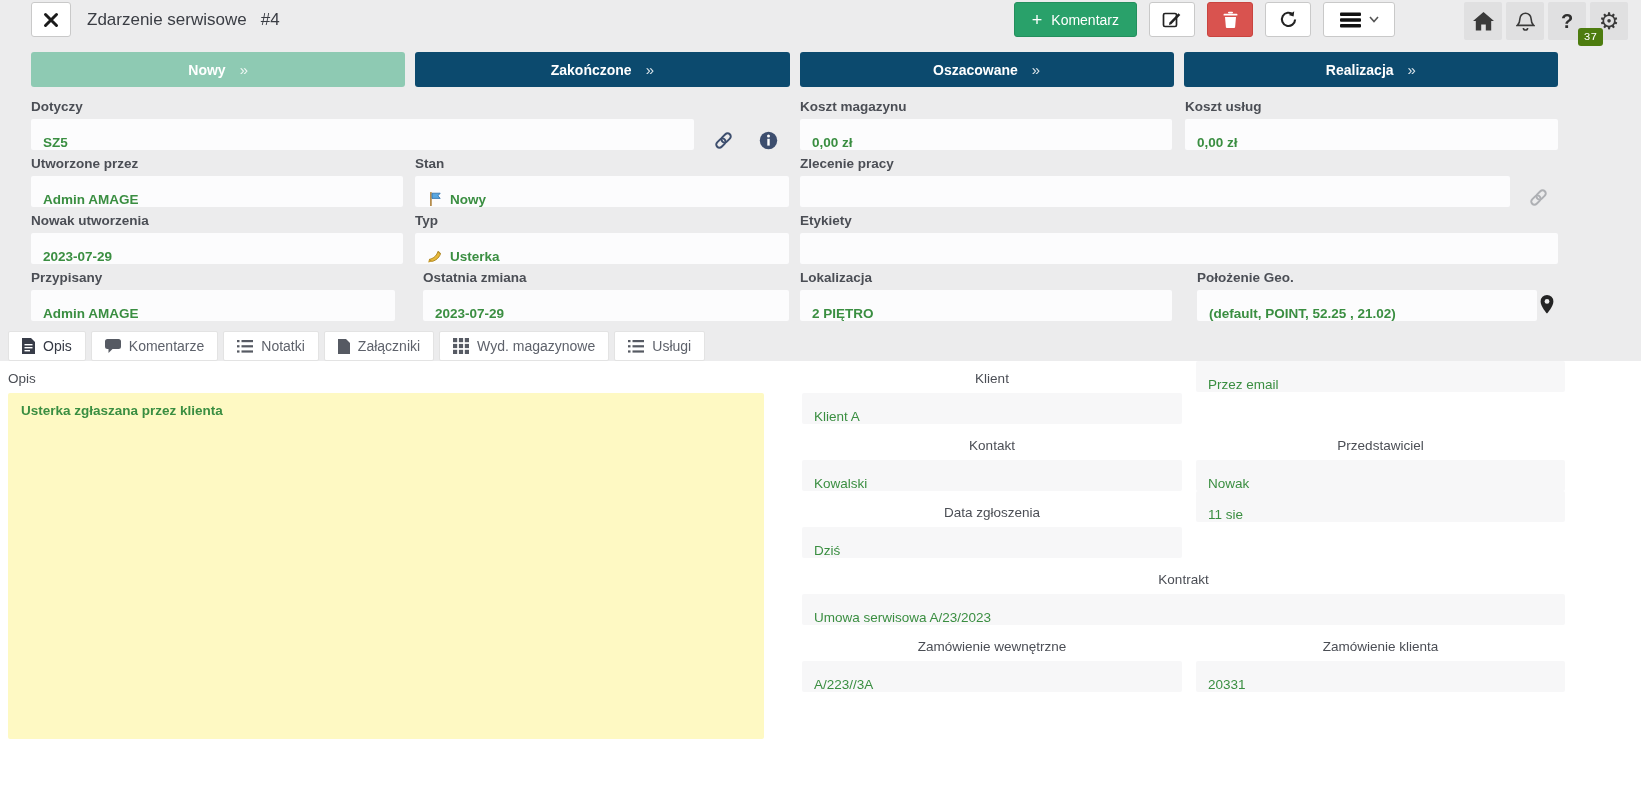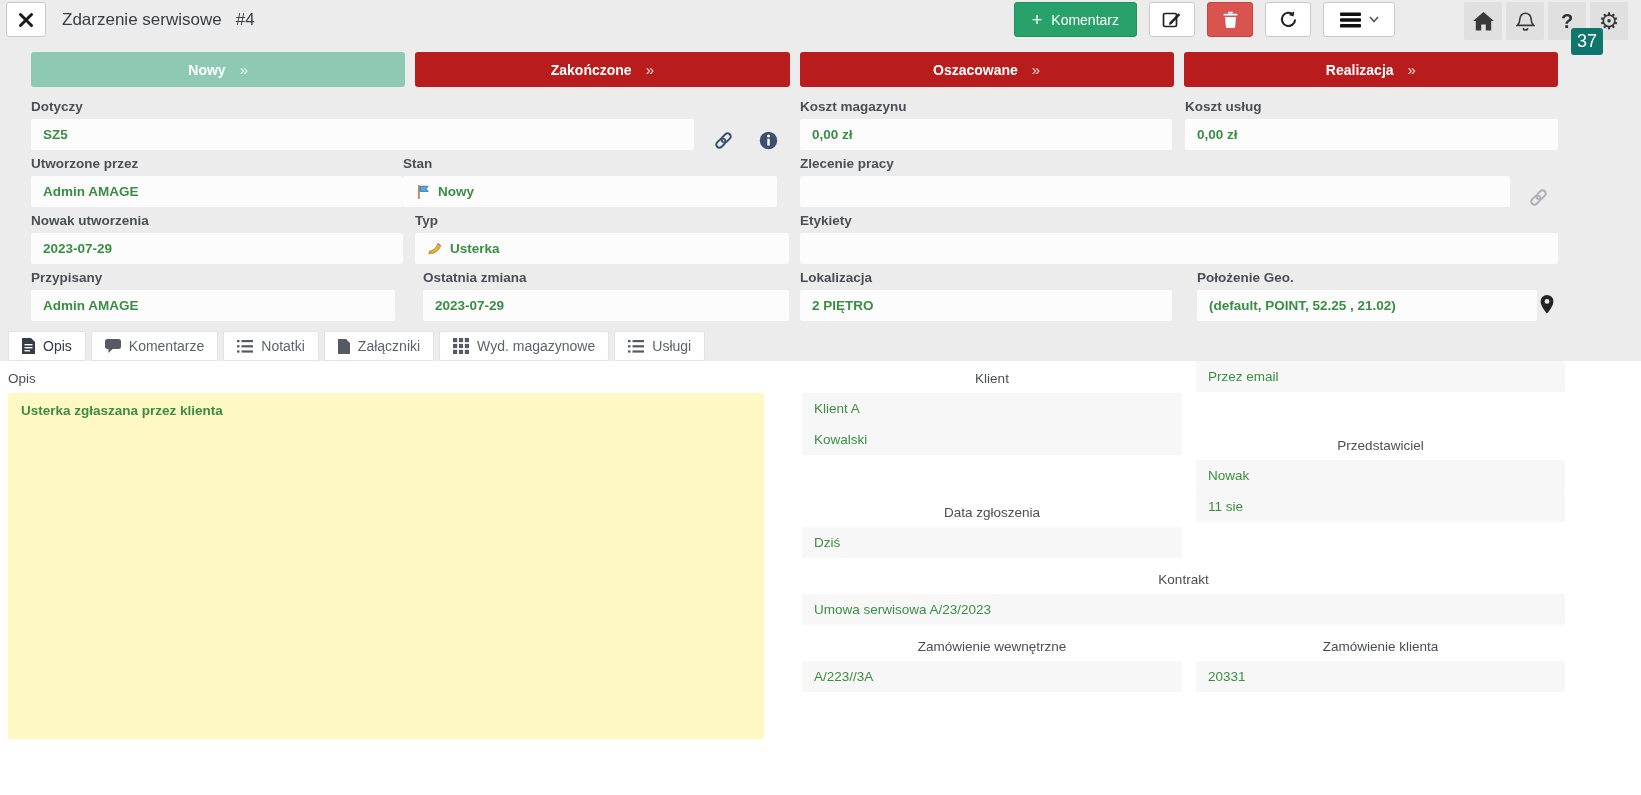--- a/index.html
+++ b/index.html
@@ -2,54 +2,54 @@
 <html><head>
 <meta charset="utf-8">
 <style>
   * { box-sizing: border-box; margin: 0; padding: 0; }
   html,body { width:1641px; height:795px; overflow:hidden; }
   body { font-family:"Liberation Sans","DejaVu Sans",sans-serif; background:#ffffff; color:#4b4e55; position:relative; }
 
   .top-section { background:#ececed; width:1641px; }
 
   
-  .topbar { position:relative; height:44px; }
+  .topbar { position:relative; height:44px;margin-left:25px; }
   .btn { border:1px solid #c9c9c9; background:#fff; border-radius:3px; cursor:pointer;
          display:flex; align-items:center; justify-content:center; font-family:inherit; }
   .close-btn { position:absolute; left:6px; top:2px; width:40px; height:35px; }
   .page-title { position:absolute; left:62px; top:10px; font-size:17px; color:#3a3d44; }
   .page-title .recno { margin-left:14px; }
   .actions { position:absolute; top:2px; right:246px; display:flex; gap:12px; height:35px; }
   .btn-green { background:#29a16a; border-color:#238f5d; color:#fff; font-size:14px; padding:0 17px; gap:9px; }
   .btn-green .plus { font-size:18px; line-height:1; }
   .btn-red { background:#d9534f; border-color:#c9443f; }
   .sq { width:46px; }
   .menu-btn { width:72px; gap:8px; }
   .navicons { position:absolute; top:2px; right:13px; display:flex; gap:4px; }
   .navbtn { width:38px; height:38px; background:#e0e0e1; border:none; border-radius:2px; cursor:pointer;
             display:flex; align-items:center; justify-content:center; position:relative; }
   .help-glyph { font-size:20px; font-weight:bold; color:#2f2f2f; }
   .gear-glyph { font-size:23px; color:#3a3a3a; line-height:1; }
-  .badge { position:absolute; top:26px; right:-17px; background:#0f766e; color:#fff; font-size:18px;
-           padding:3px 6px; border-radius:3px; z-index:6; }
+  .badge { position:absolute; top:26px; right:-17px; background:#4d7c0f; color:#fff; font-size:11px;
+           padding:3px 6px; border-radius:3px; z-index:6;font-family:Liberation Mono, monospace; }
 
   
   .workflow { margin:8px 83px 0 31px; display:flex; gap:10px; }
-  .wf-btn { flex:1; height:35px; border:none; border-radius:3px; background:#b91c1c; color:#fff;
+  .wf-btn { flex:1; height:35px; border:none; border-radius:3px; background:#0c4a6e; color:#fff;
             font-size:14px; font-weight:bold; font-family:inherit; cursor:pointer;
             display:flex; align-items:center; justify-content:center; gap:14px; }
   .wf-btn .arr { font-weight:normal; opacity:.85; font-size:15px; }
   .wf-btn.active { background:#8ecab3; }
 
   
   .overview { margin:6px 83px 0 31px; display:flex; gap:11px;font-weight:bold; }
   .ovcol { width:758px; }
   .orow { display:flex; }
   .flabel { color:#4b4e55; font-size:13.5px; margin:6px 0 3px; height:17px; }
-  .fvalue { background:#fcfcfd; border-radius:2px; height:31px; display:flex; align-items:center;
+  .fvalue { background:#fcfcfd; border-radius:2px; height:31px; display:flex; align-items:flex-end;
             gap:7px; padding:0 12px; color:#3a8e41; font-size:13.5px; white-space:nowrap; overflow:hidden; }
   .rel { position:relative; }
   .field-icon-btn { position:absolute; background:none; border:none; cursor:pointer; padding:0;
                     display:flex; align-items:center; justify-content:center; }
 
   
   .tabs { margin:10px 0 0 8px; display:flex; gap:5px; height:30px; }
   .tab { background:#fff; border:1px solid #e3e3e3; border-radius:2px; padding:0 13px;
          display:flex; align-items:center; gap:8px; font-size:14px; color:#5e626b; cursor:pointer; }
   .tab.active { color:#363a45; }
@@ -177,21 +177,21 @@
             </svg>
         </button>
         <button class="field-icon-btn" style="left:728px; top:32px;">
           <svg width="19" height="19" viewBox="0 0 19 19">
               <circle cx="9.5" cy="9.5" r="8.7" fill="#3d4e6e"></circle>
               <rect x="8.3" y="7.8" width="2.4" height="6.8" fill="#fff"></rect>
               <circle cx="9.5" cy="4.9" r="1.5" fill="#fff"></circle>
             </svg>
         </button>
       </div>
-      <div class="orow" style="">
+      <div class="orow" style="gap:12px">
         <div style="width:372px">
           <div class="flabel">Utworzone przez</div>
           <div class="fvalue">
               <span>Admin AMAGE</span>
             </div>
         </div>
         <div style="width:374px">
           <div class="flabel">Stan</div>
           <div class="fvalue">
             <svg width="16" height="16" viewBox="0 0 16 16">
@@ -371,20 +371,21 @@
           </div>
       </div>
       <div class="dcol2">
         <div class="fvalue">
             <span>Przez email</span>
           </div>
       </div>
     </div>
     <div class="drow">
       <div class="dcol">
+        <div class="flabel">Kontakt</div>
         <div class="fvalue">
             <span>Kowalski</span>
           </div>
       </div>
       <div class="dcol2">
         <div class="flabel">Przedstawiciel</div>
         <div class="fvalue">
             <span>Nowak</span>
           </div>
       </div>

